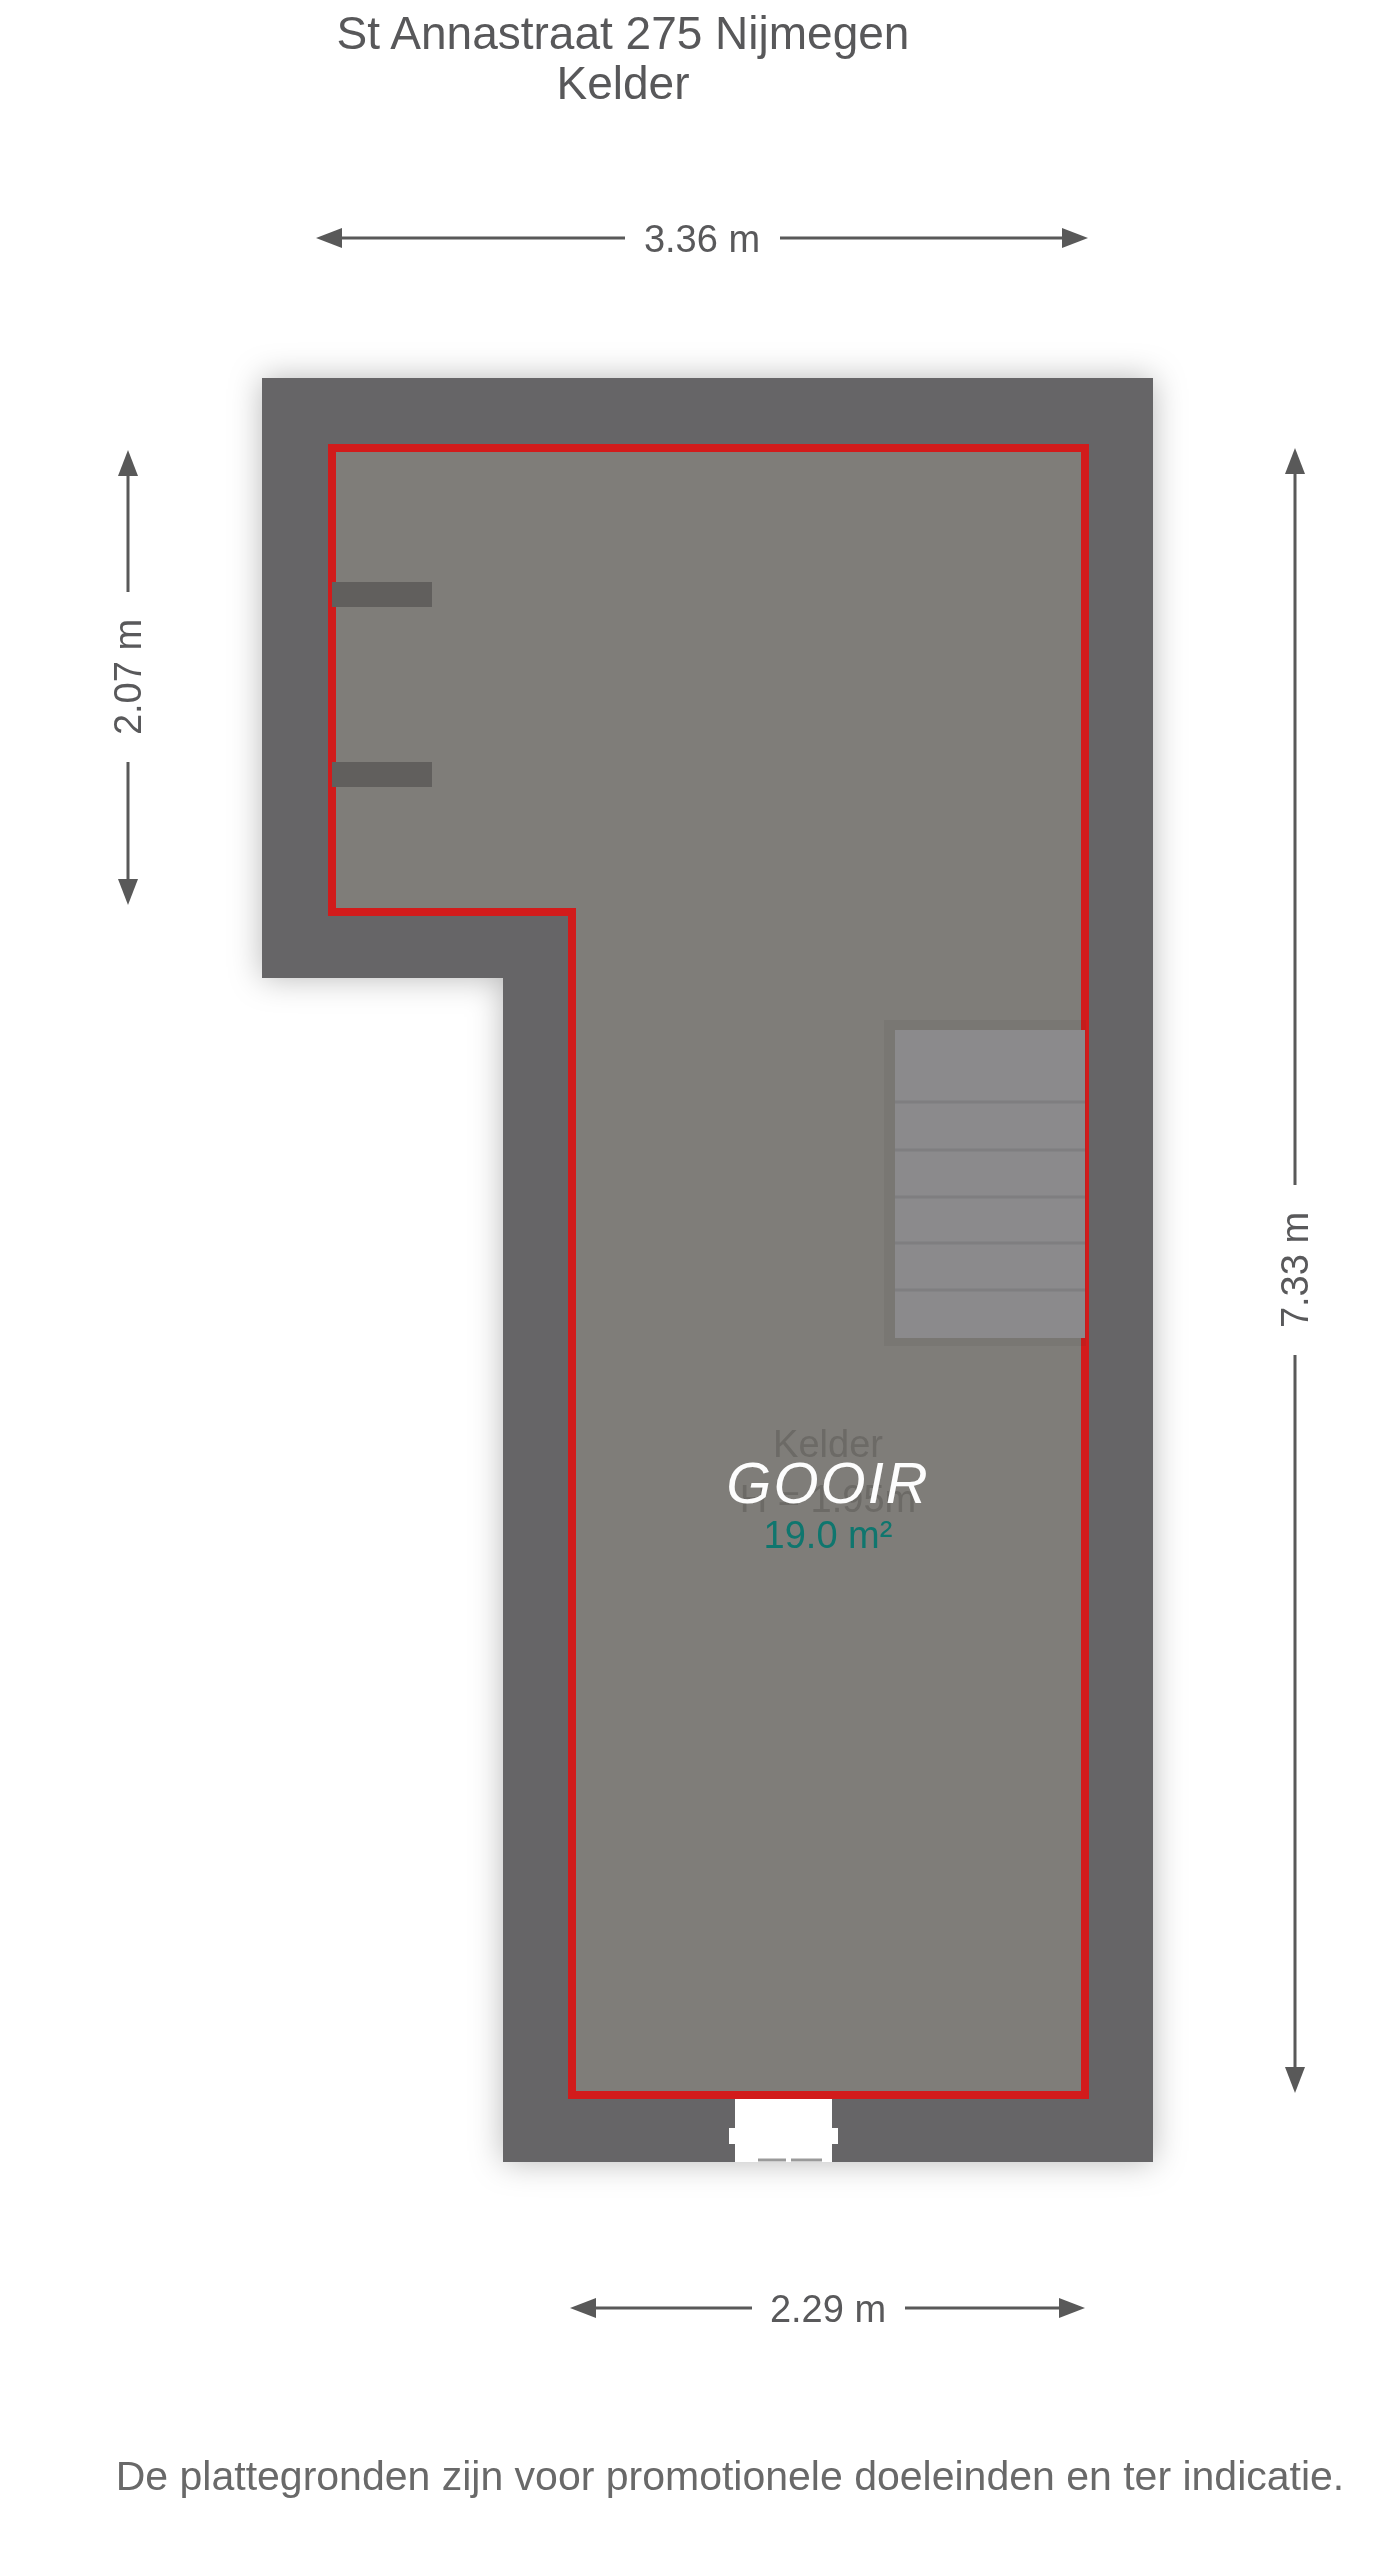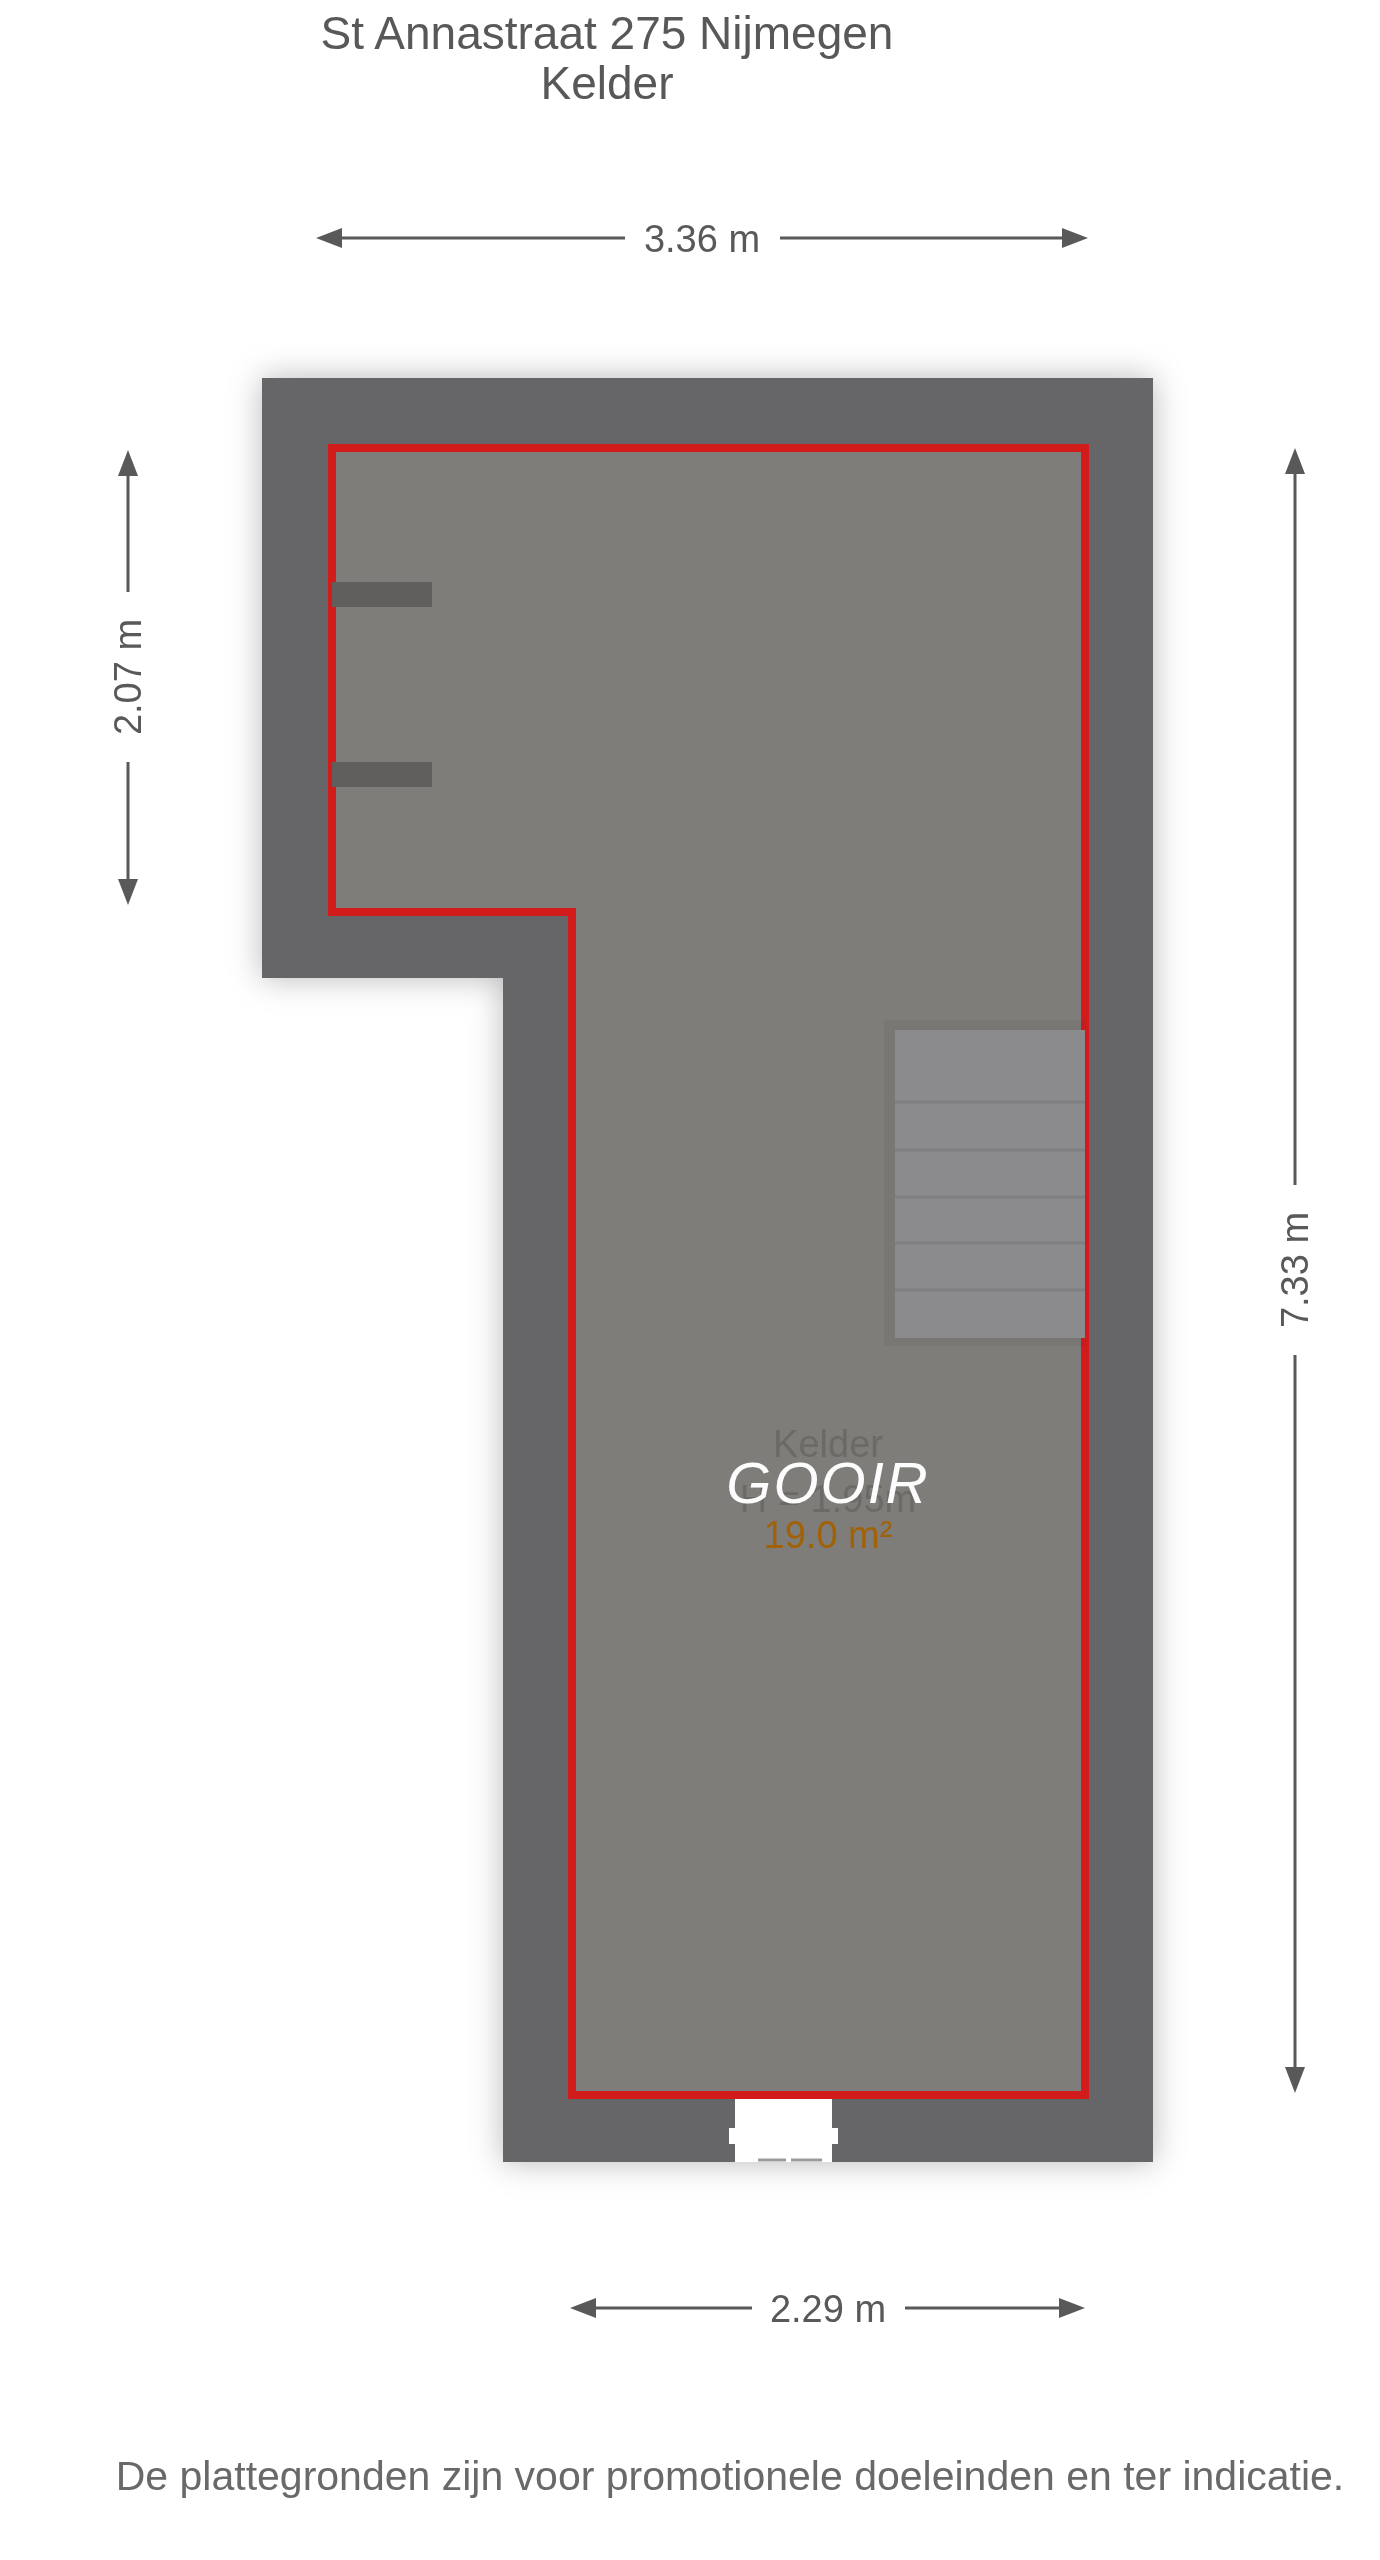--- a/index.html
+++ b/index.html
@@ -1,32 +1,32 @@
 <!DOCTYPE html>
 <html><head>
 <meta charset="utf-8">
 <style>
   html,body { margin:0; padding:0; background:#ffffff; }
   body { width:1380px; height:2560px; font-family:"Liberation Sans", sans-serif; }
   .canvas { position:relative; width:1380px; height:2560px; overflow:hidden; background:#ffffff; }
 
-  .title-line { position:absolute; left:0; width:1214px; text-align:center;
+  .title-line { position:absolute; left:16px; width:1214px; text-align:center;
                 color:#58585a; font-size:46px; line-height:50px; }
   .title-line.l1 { top:8px; }
   .title-line.l2 { top:58px; }
 
   svg.plan { position:absolute; left:0; top:0; }
   .wall-shape { filter: drop-shadow(0 0 16px rgba(0,0,0,0.28)); }
 
   .room-text { position:absolute; left:828px; transform:translateX(-50%);
                text-align:center; white-space:nowrap; }
   .room-name   { top:1423px; font-size:38px; color:#6c6a66; z-index:2; }
   .room-height { top:1478px; font-size:38px; color:#6c6a66; z-index:2; }
   .room-watermark { top:1449px; font-size:58px; color:#fdfdfd; z-index:3; letter-spacing:2px;font-style:italic; }
-  .room-area   { top:1514px; font-size:38px; color:#a16207; z-index:3; }
+  .room-area   { top:1514px; font-size:38px; color:#0f766e; z-index:3; }
 
   .disclaimer { position:absolute; left:0; width:1380px; text-align:center;
                 color:#696969; font-size:41px; line-height:52px; }
   .disclaimer.l1 { top:2450px;margin-left:40px; }
   .disclaimer.l2 { top:2502px; }
 
   text.dim-label { fill:#59595b; font-size:38px; font-family:"Liberation Sans", sans-serif; }
 </style>
 </head>
 <body>

